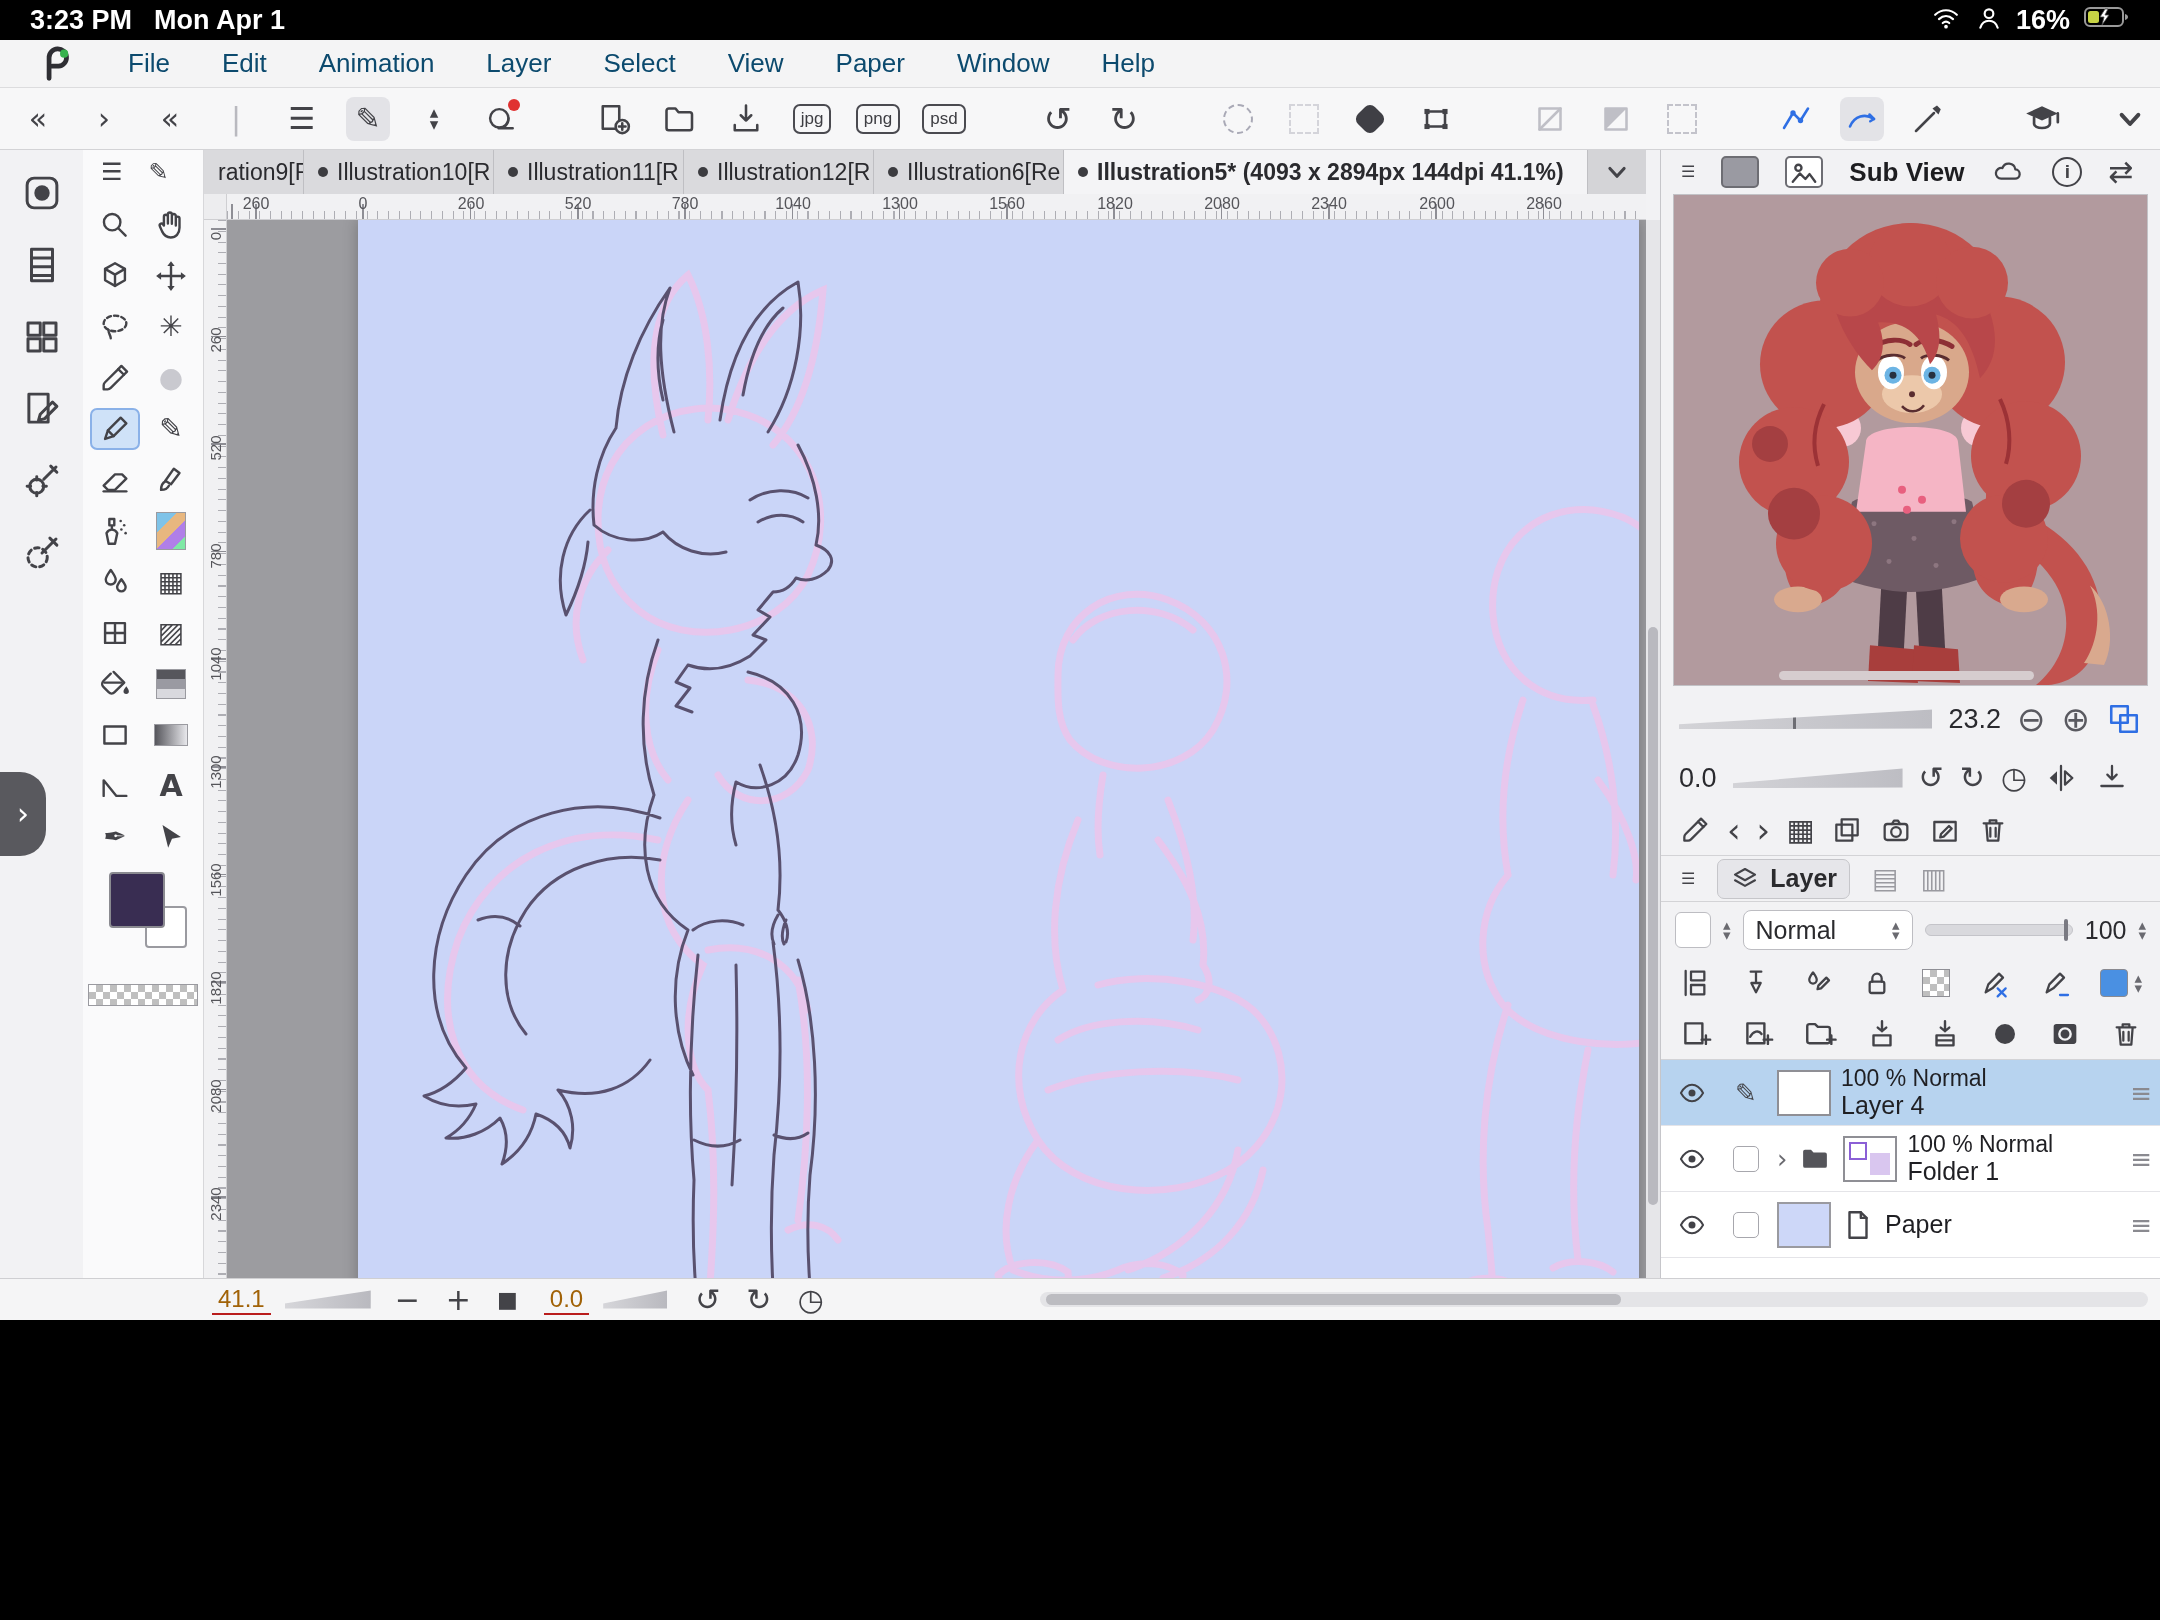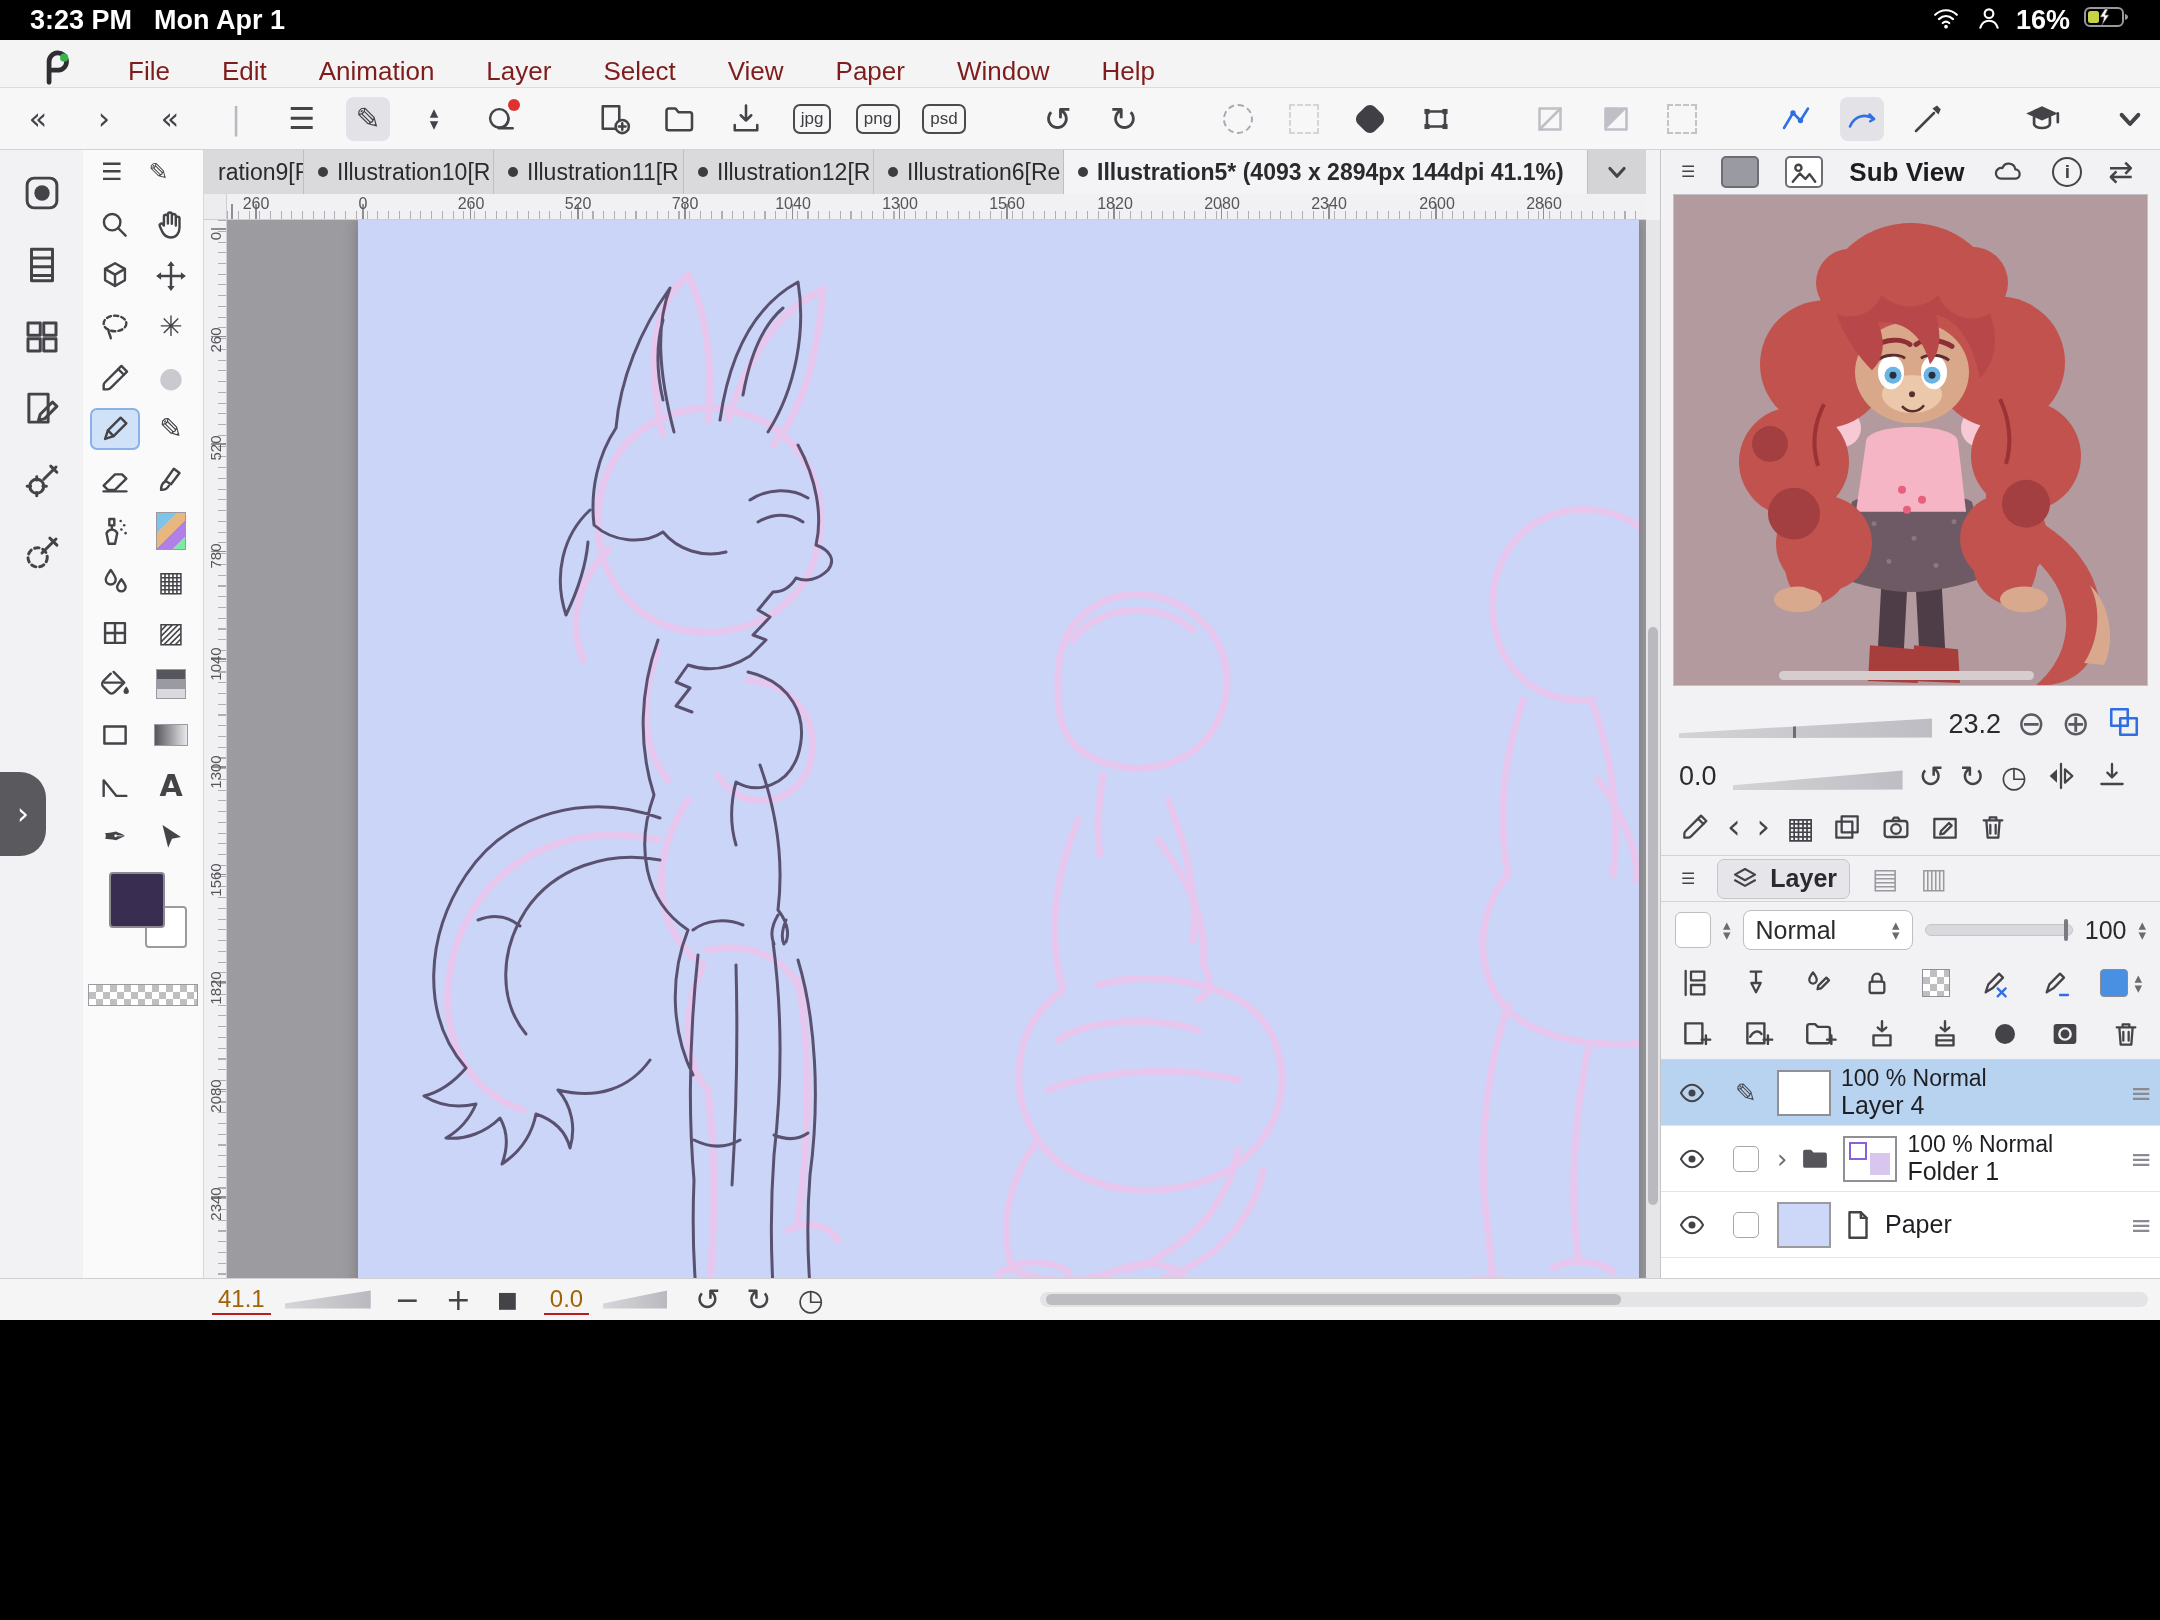--- a/index.html
+++ b/index.html
@@ -9,21 +9,21 @@
 .g{font-family:"DejaVu Sans",sans-serif;color:#434348;line-height:1;display:inline-block}
 svg.i{fill:none;stroke:#434348;stroke-width:1.7;stroke-linecap:round;stroke-linejoin:round;display:block}
 svg.i .f{fill:#434348;stroke:none}
 .dis{stroke:#bfbfc6!important;color:#bfbfc6!important}
 .blu{stroke:#2f6fe4!important;color:#2f6fe4!important}
 
 .statusbar{position:absolute;left:0;top:0;width:100%;height:40px;background:#000;color:#fff;display:flex;align-items:center;justify-content:space-between;padding:0 30px;font-size:27px;font-weight:bold}
 .sb-left{display:flex;gap:22px}
 .sb-right{display:flex;align-items:flex-start;gap:14px}
 
-.menubar{position:absolute;left:0;top:40px;width:100%;height:48px;background:#f4f4f5;border-bottom:1px solid #dcdcde;display:flex;align-items:flex-end;gap:52px;padding:0 38px;font-size:26px;color:#7f1d1d}
+.menubar{position:absolute;left:0;top:40px;width:100%;height:48px;background:#f4f4f5;border-bottom:1px solid #dcdcde;display:flex;align-items:center;gap:52px;padding:0 38px;font-size:26px;color:#0c4a6e}
 .menubar .logo{width:38px;height:38px}
 .menu-item{cursor:default}
 
 .toolbar{position:absolute;left:0;top:88px;width:100%;height:62px;background:#f7f7f8;border-bottom:1px solid #d3d3d6;display:flex;align-items:center;padding:0 16px;gap:22px}
 .tbx{width:44px;height:44px;display:flex;align-items:center;justify-content:center;position:relative;flex:0 0 auto}
 .tbx .g{font-size:30px}
 .sp{width:26px;flex:0 0 auto}
 .badge{font-size:17px;border:2px solid #4a4a50;border-radius:7px;padding:3px 6px;color:#3d3d42}
 .tb-sel{background:#e3e3e7;border-radius:8px}
 .reddot{position:absolute;right:2px;top:2px;width:12px;height:12px;border-radius:50%;background:#e03131}
@@ -78,21 +78,21 @@
 .vscroll{position:absolute;left:1646px;top:220px;width:14px;height:1358px;background:#e6e6e9}
 .vthumb{position:absolute;left:2px;width:10px;top:407px;height:578px;border-radius:5px;background:#b9b9bf}
 
 .rpanel{position:absolute;left:1660px;top:88px;width:500px;bottom:42px;background:#f2f2f4;border-left:1px solid #c6c6ca;display:flex;flex-direction:column}
 .rp-head{height:44px;display:flex;align-items:center;gap:26px;padding:0 20px}
 .rp-head .title{font-size:26px;font-weight:bold;color:#1d1d20}
 .minitab{width:38px;height:32px;border:2px solid #6d6d73;border-radius:5px;position:relative;background:#fff}
 .minitab.sel{background:#9a9aa2}
 .subview-img{margin:0 12px;height:492px;position:relative;border:1px solid #c2c2c6}
 .subview-img svg{display:block;width:100%;height:100%}
-.rp-row{display:flex;align-items:flex-end;padding:12px 18px;gap:16px}
+.rp-row{display:flex;align-items:center;padding:12px 18px;gap:16px}
 .zoomrow{height:66px}
 .rotrow{height:52px}
 .navrow{height:52px;border-bottom:1px solid #d3d3d6}
 .wedge{height:24px;background:linear-gradient(90deg,#d3d3d7,#bdbdc3);clip-path:polygon(0 72%,100% 10%,100% 90%,0 92%)}
 .thumbline{width:3px;height:30px;background:#6d6d73;border-radius:2px;position:relative;top:0}
 .val{font-size:27px;color:#2a2a2e}
 .circbtn{font-size:34px;color:#5a5a60}
 .infocirc{width:30px;height:30px;border:2.2px solid #434348;border-radius:50%;display:flex;align-items:center;justify-content:center;font-size:19px;font-weight:bold;color:#434348}
 
 .lp-head{height:46px;display:flex;align-items:center;gap:22px;padding:0 20px;border-bottom:1px solid #d3d3d6}

